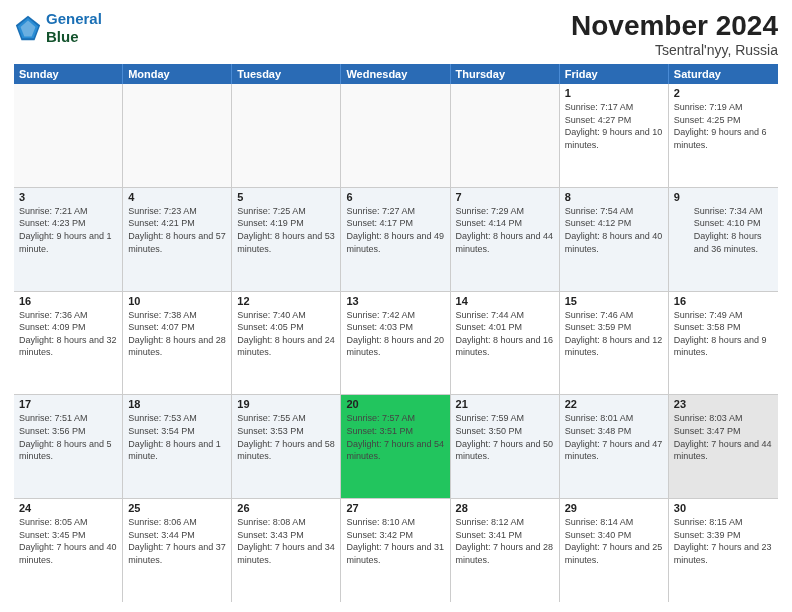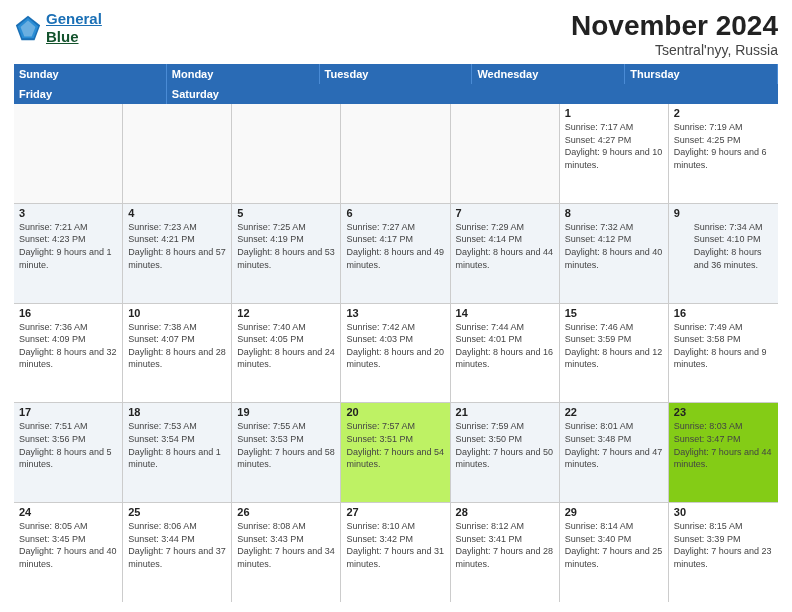--- a/index.html
+++ b/index.html
@@ -29,21 +29,20 @@
       gap: 4px;
     }
     .logo-text {
       font-size: 15px;
       font-weight: bold;
       color: #333;
       line-height: 1.2;
     }
     .logo-text span {
       color: #1a6fb5;
-      text-decoration: underline;
     }
     .logo-icon {
       width: 28px;
       height: 28px;
     }
     .title-block {
       text-align: right;
     }
     .title-block h1 {
       font-size: 28px;
@@ -55,21 +54,21 @@
       font-weight: normal;
       color: #444;
     }
     .calendar {
       flex: 1;
       display: flex;
       flex-direction: column;
     }
     .cal-header {
       display: grid;
-      grid-template-columns: repeat(5, 1fr);
+      grid-template-columns: repeat(7, 1fr);
       background: #2a6bb5;
     }
     .cal-header-cell {
       color: #fff;
       font-size: 11px;
       font-weight: bold;
       padding: 4px 5px;
       border-right: 1px solid #4a8bd5;
     }
     .cal-header-cell:last-child {
@@ -203,21 +202,21 @@
 Daylight: 8 hours and 49 minutes.</div>
           </div>
           <div class="cal-cell" style="background: rgb(240, 244, 248);">
             <span class="day-num">7</span>
             <div class="info" style="white-space: pre-line;">Sunrise: 7:29 AM
 Sunset: 4:14 PM
 Daylight: 8 hours and 44 minutes.</div>
           </div>
           <div class="cal-cell" style="background: rgb(240, 244, 248);">
             <span class="day-num">8</span>
-            <div class="info" style="white-space: pre-line;">Sunrise: 7:32 AM
+            <div class="info" style="white-space: pre-line;">Sunrise: 7:54 AM
 Sunset: 4:12 PM
 Daylight: 8 hours and 40 minutes.</div>
           </div>
           <div class="cal-cell" style="background: rgb(240, 244, 248);">
             <span class="day-num">9</span>
             <div class="info" style="white-space: pre-line; margin-left: 20px;">Sunrise: 7:34 AM
 Sunset: 4:10 PM
 Daylight: 8 hours and 36 minutes.</div>
           </div>
         </div>
@@ -277,39 +276,39 @@
             <div class="info" style="white-space: pre-line;">Sunrise: 7:53 AM
 Sunset: 3:54 PM
 Daylight: 8 hours and 1 minute.</div>
           </div>
           <div class="cal-cell" style="background: rgb(240, 244, 248);">
             <span class="day-num">19</span>
             <div class="info" style="white-space: pre-line;">Sunrise: 7:55 AM
 Sunset: 3:53 PM
 Daylight: 7 hours and 58 minutes.</div>
           </div>
-          <div class="cal-cell" style="background: #bef264;">
+          <div class="cal-cell" style="background: #22c55e;">
             <span class="day-num">20</span>
             <div class="info" style="white-space: pre-line;">Sunrise: 7:57 AM
 Sunset: 3:51 PM
 Daylight: 7 hours and 54 minutes.</div>
           </div>
           <div class="cal-cell" style="background: rgb(240, 244, 248);">
             <span class="day-num">21</span>
             <div class="info" style="white-space: pre-line;">Sunrise: 7:59 AM
 Sunset: 3:50 PM
 Daylight: 7 hours and 50 minutes.</div>
           </div>
           <div class="cal-cell" style="background: rgb(240, 244, 248);">
             <span class="day-num">22</span>
             <div class="info" style="white-space: pre-line;">Sunrise: 8:01 AM
 Sunset: 3:48 PM
 Daylight: 7 hours and 47 minutes.</div>
           </div>
-          <div class="cal-cell" style="background: #84cc16;">
+          <div class="cal-cell" style="background: #e5e5e5;">
             <span class="day-num">23</span>
             <div class="info" style="white-space: pre-line;">Sunrise: 8:03 AM
 Sunset: 3:47 PM
 Daylight: 7 hours and 44 minutes.</div>
           </div>
         </div>
         <div class="cal-row">
           <div class="cal-cell">
             <span class="day-num">24</span>
             <div class="info" style="white-space: pre-line;">Sunrise: 8:05 AM

